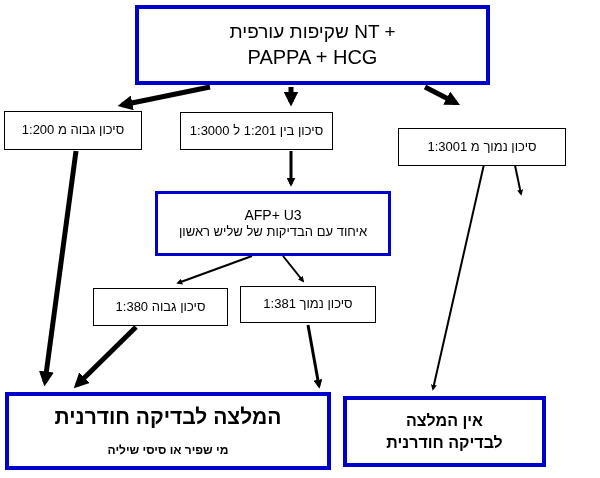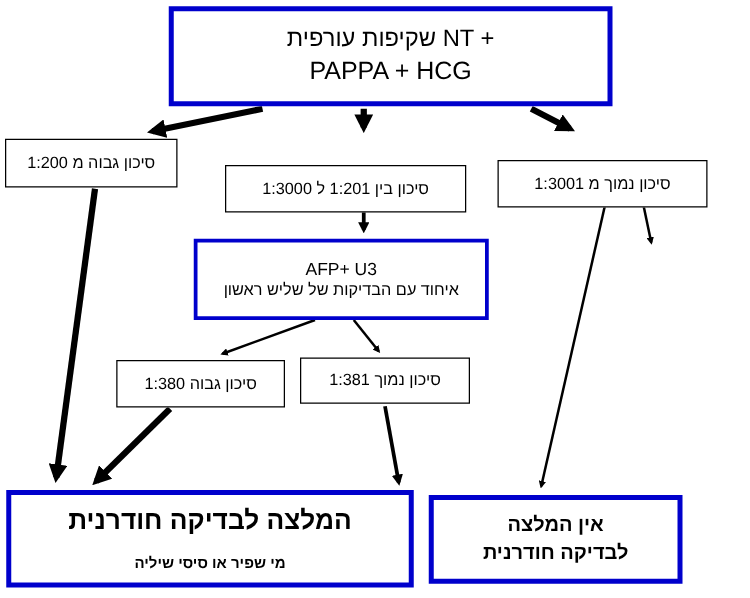--- a/index.html
+++ b/index.html
@@ -15,21 +15,21 @@
     line-height:1.25;
   }
   .blue{border:3px solid #0000CC;}
   .thickblue{border:4px solid #0000CC;}
 
   .top-box{left:135px;top:5px;width:355px;height:80px;}
   .top-box .l1{font-size:19px;}
   .top-box .l2{font-size:20px;margin-top:2px;}
 
   .b-high{left:4px;top:111px;width:138px;height:39px;font-size:13px;}
-  .b-mid{left:180px;top:112px;width:193px;height:38px;font-size:13px;margin-top:20px;}
+  .b-mid{left:180px;top:112px;width:153px;height:38px;font-size:13px;}
   .b-low{left:398px;top:128px;width:168px;height:38px;font-size:13px;}
 
   .b-afp{left:155px;top:191px;width:236px;height:65px;font-size:13px;}
   .b-afp .l1{font-size:14px;}
 
   .b-screen{left:443px;top:201px;width:148px;height:59px;font-size:13px;}
 
   .b-380{left:93px;top:288px;width:135px;height:38px;font-size:13px;}
   .b-381{left:240px;top:286px;width:136px;height:37px;font-size:13px;}
 

